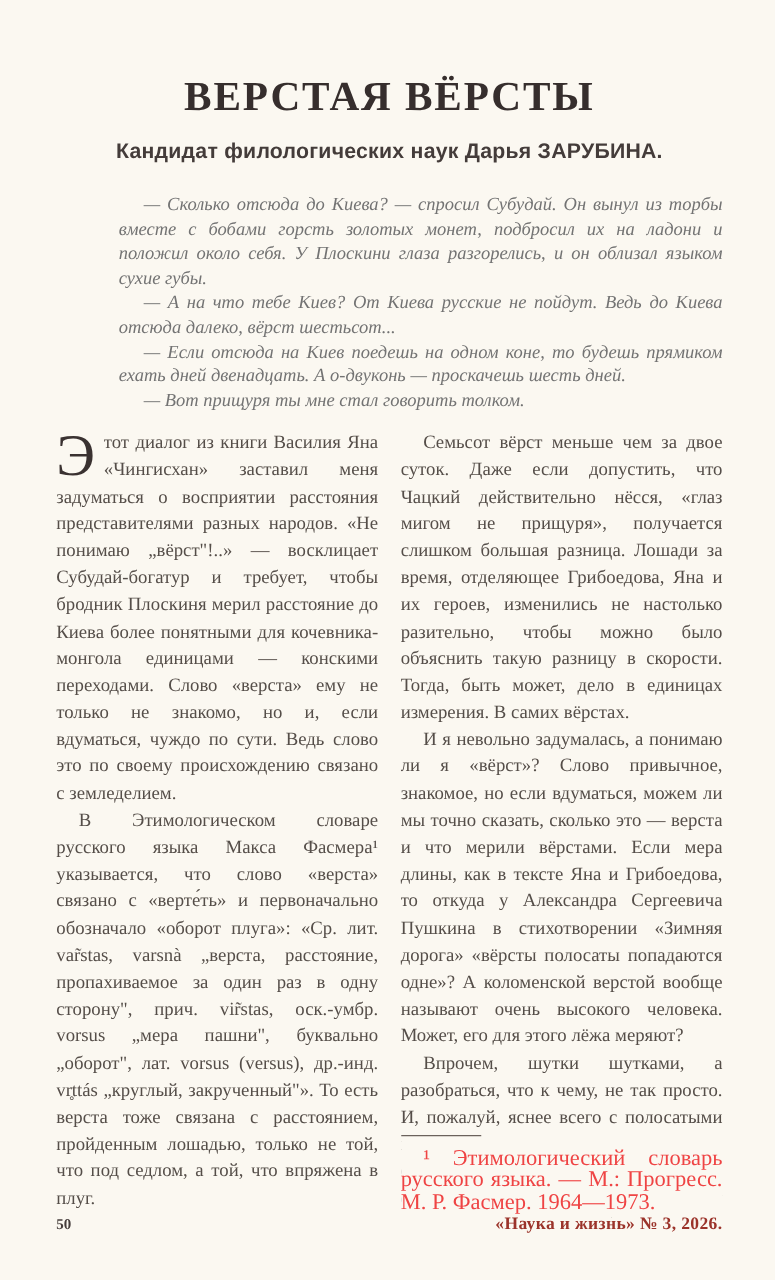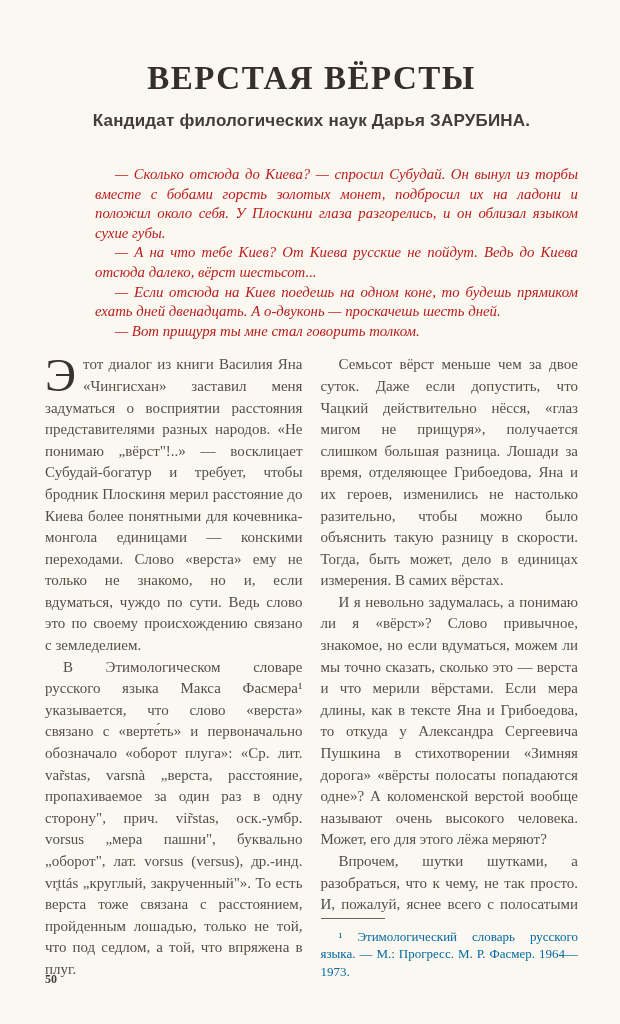--- a/index.html
+++ b/index.html
@@ -28,25 +28,25 @@
   .byline {
     text-align: center;
     font-family: "Liberation Sans", sans-serif;
     font-weight: bold;
     font-size: 17px;
     color: #443c3a;
     margin-top: 14px;
     letter-spacing: 0.2px;
   }
   .intro {
-    margin: 34px 0 0 50px;
+    margin: 24px 0 0 50px;
     font-style: italic;
     font-size: 14.8px;
     line-height: 19.6px;
-    color: #b91c1c;
+    color: #737373;
     text-align: justify;
   }
   .intro p { margin: 0; text-indent: 20px; }
   .columns {
     display: flex;
     gap: 18px;
     margin-top: 13px;
     height: 630px;
     overflow: hidden;
   }
@@ -72,23 +72,23 @@
     bottom: 4px; left: 0; right: 0;
     background: #fbf8f1;
   }
   .footnote-rule {
     width: 64px;
     border: 0;
     border-top: 1px solid #6b625c;
     margin: 0 0 9px 0;
   }
   .footnote {
-    font-size: 13px;
+    font-size: 18px;
     line-height: 17.5px;
-    color: #0369a1;
+    color: #ef4444;
     text-align: justify;
     margin: 0;
   }
   .footnote { text-indent: 10px; }
   .footer {
     position: absolute;
     left: 45px; right: 42px; top: 972px;
     display: flex;
     justify-content: space-between;
     align-items: baseline;
@@ -139,15 +139,16 @@
       <div class="footnote-block">
         <hr class="footnote-rule">
         <p class="footnote">¹ Этимологический словарь русского языка. — М.: Прогресс. М. Р. Фасмер. 1964—1973.</p>
       </div>
     </div>
 
   </div>
 
   <div class="footer">
     <span class="page-number">50</span>
+    <span class="journal">«Наука и жизнь» № 3, 2026.</span>
   </div>
 
 </div>
 
 </body></html>

